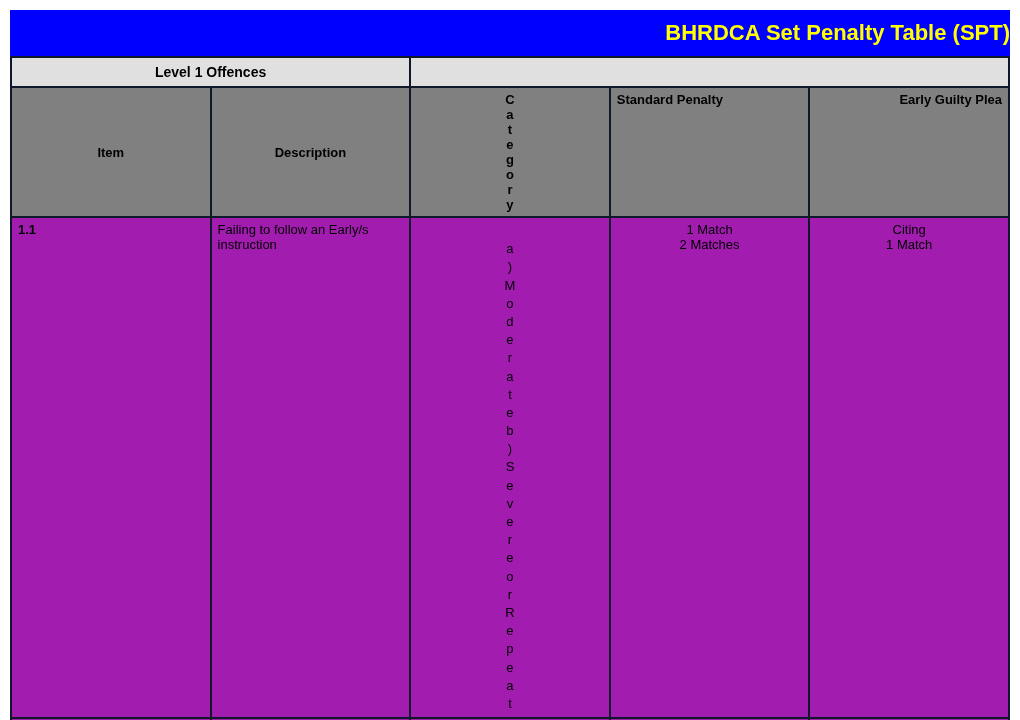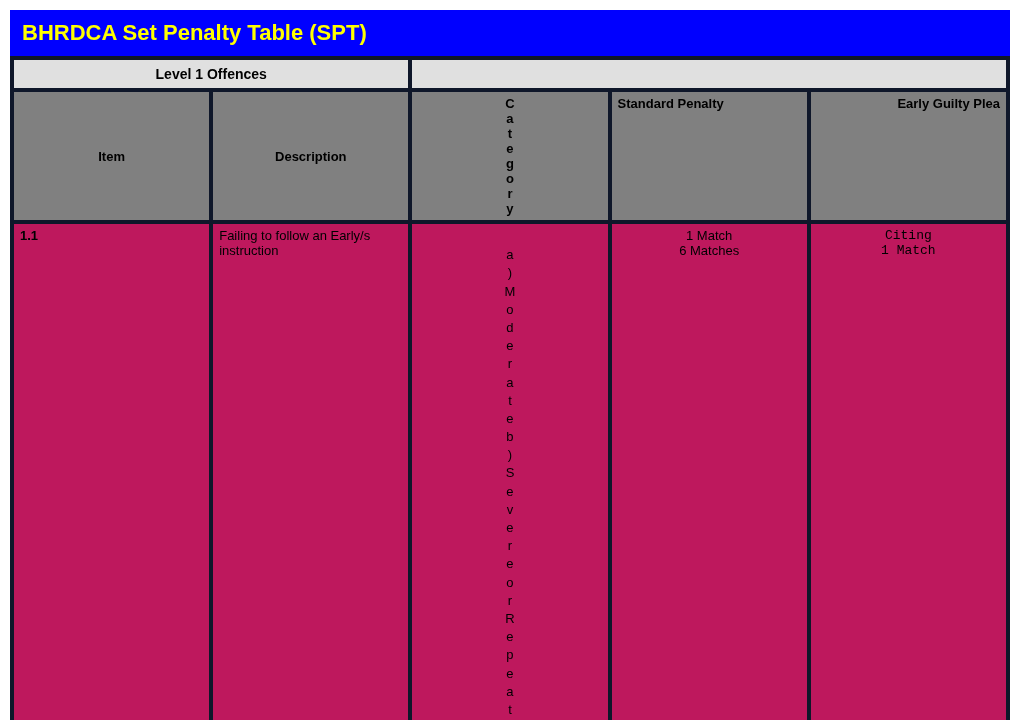--- a/index.html
+++ b/index.html
@@ -8,35 +8,35 @@
       background: #fff;
       width: 1020px;
       min-height: 720px;
     }
     .page-container {
       width: 1020px;
       padding: 10px;
     }
     .title-bar {
       background: #0000ff;
-      text-align: left;
-      padding: 10px 12px;
+      text-align: right;
+      padding: 10px 0;
     }
     .title-bar span {
       color: #ffff00;
       font-size: 22px;
       font-weight: bold;
     }
     table {
       width: 100%;
       border-collapse: collapse;
       table-layout: fixed;
     }
     th, td {
-      border: 4px solid #0f172a;
+      border: 2px solid #0f172a;
       padding: 4px 6px;
       vertical-align: top;
       font-size: 13px;
     }
     .section-header td {
       background: #e0e0e0;
       font-weight: bold;
       font-size: 14px;
       text-align: center;
       padding: 6px;
@@ -55,34 +55,33 @@
 
     .category-cell {
       font-size: 13px;
       text-align: center;
       vertical-align: top;
       white-space: pre-line;
       line-height: 1.4;
     }
     .data-row td {
       vertical-align: top;
-      background: #be185d;
+      background: #a21caf;
     }
     .item-num {
       font-weight: bold;
       text-align: left;
     }
     .std-penalty {
       text-align: center;
       vertical-align: top;
     }
     .egp {
       text-align: center;
       vertical-align: top;
-      font-family: Liberation Mono, monospace;
     }
     .header-row-main th {
       background: #808080;
     }
   </style>
 </head>
 <body>
 
 <div class="page-container">
   <div class="title-bar">
@@ -108,21 +107,21 @@
     </tr>
 
     <tr class="data-row">
       <td class="item-num col-item">1.1</td>
       <td class="col-desc">Failing to follow an Early/s instruction</td>
       <td class="category-cell col-cat">
         a<br>)<br>M<br>o<br>d<br>e<br>r<br>a<br>t<br>e<br>b<br>)<br>S<br>e<br>v<br>e<br>r<br>e<br>o<br>r<br>R<br>e<br>p<br>e<br>a<br>t
       </td>
       <td class="std-penalty col-std">
         <span>1 Match</span><br>
-        <span>6 Matches</span>
+        <span>2 Matches</span>
       </td>
       <td class="egp col-egp">
         <span>Citing</span><br>
         <span>1 Match</span>
       </td>
     </tr>
 
     <tr class="data-row">
       <td class="item-num col-item">1.2</td>
       <td class="col-desc">Excessive appealing in an attempt to influence an Umpire's decision</td>

